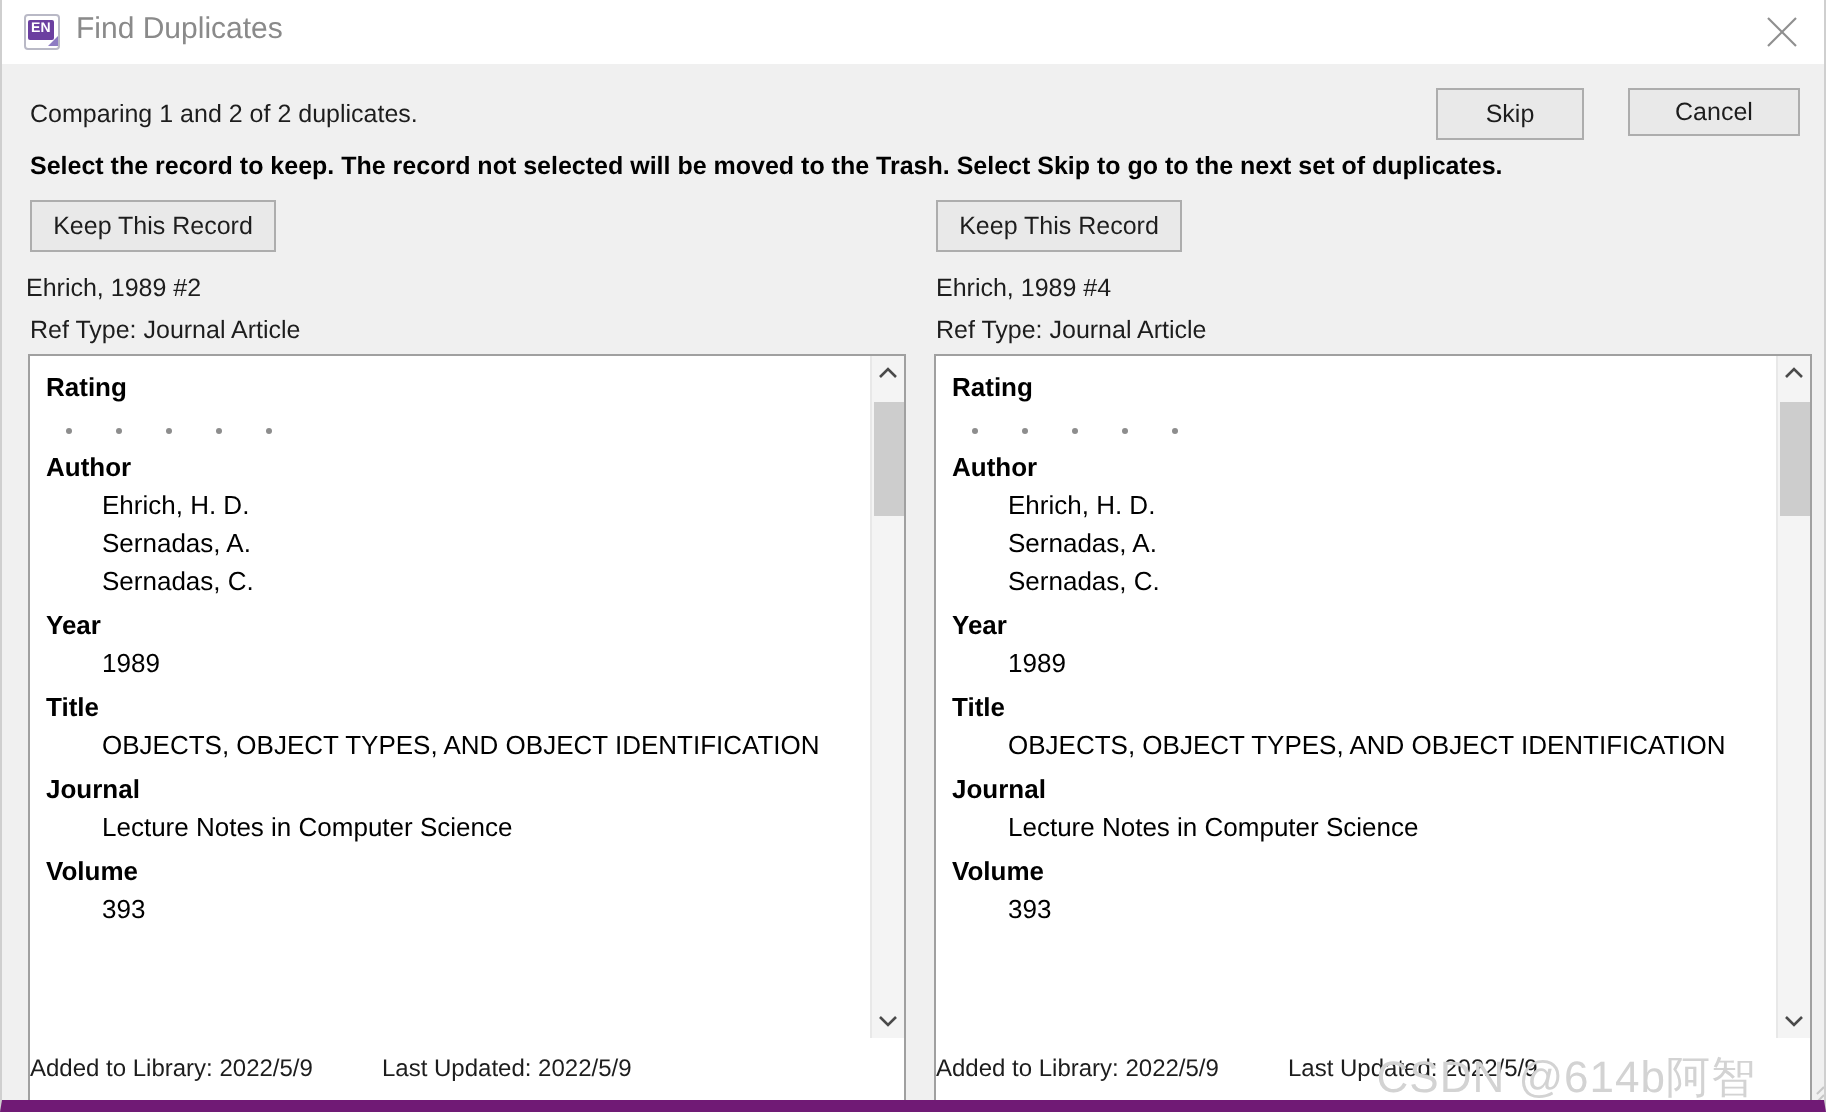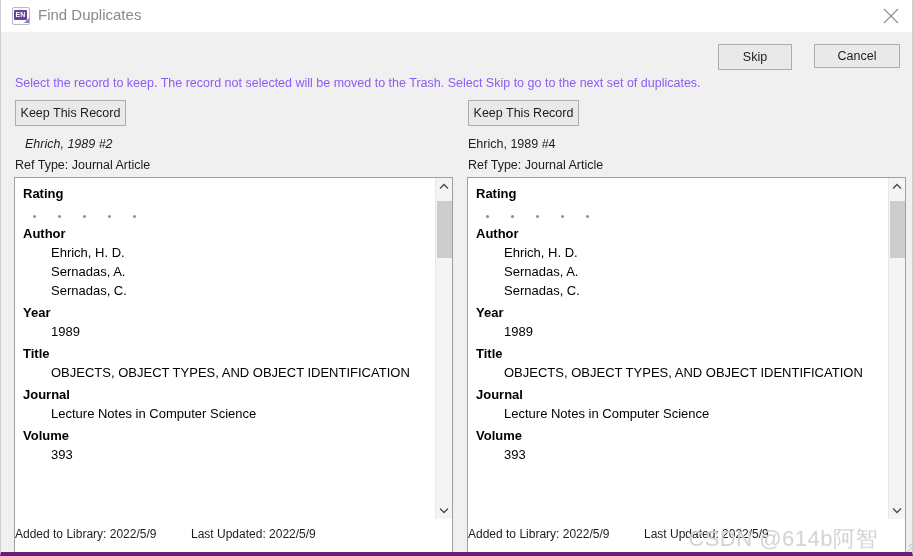--- a/index.html
+++ b/index.html
@@ -15,21 +15,21 @@
   }
 
   .window {
     position: relative;
     width: 913px;
     height: 556px;
     box-sizing: border-box;
     background: #f0f0f0;
     border-left: 1px solid #cfcfcf;
     border-right: 1px solid #cfcfcf;
-    border-bottom: 4px solid #701a75;
+    border-bottom: 6px solid #701a75;
     overflow: hidden;
   }
 
   
   .titlebar {
     position: absolute;
     left: 0; top: 0;
     width: 913px;
     height: 32px;
     background: #ffffff;
@@ -94,55 +94,56 @@
     position: absolute;
     left: 14px; top: 18px;
     font-size: 12.5px;
     color: #1d1d1d;
     white-space: nowrap;
   }
   .line2 {
     position: absolute;
     left: 14px; top: 44px;
     font-size: 12.5px;
-    color: #8b5cf6;
-    white-space: nowrap;
+    color: #000000;
+    white-space: nowrap;
+    font-weight: bold;
   }
 
   .btn {
     position: absolute;
     background: #e9e9e9;
     border: 1px solid #adadad;
     box-sizing: border-box;
     font-family: "Liberation Sans", sans-serif;
     font-size: 12.5px;
     color: #1d1d1d;
     text-align: center;
     cursor: default;
     padding: 0;
   }
   .btn-skip   { left: 717px; top: 12px; width: 74px; height: 26px; }
   .btn-cancel { left: 813px; top: 12px; width: 86px; height: 24px; }
 
   .btn-keep {
     top: 68px;
-    width: 111px;
+    width: 123px;
     height: 26px;
   }
   .btn-keep-left  { left: 14px; }
   .btn-keep-right { left: 467px; }
 
   
   .panel-head {
     position: absolute;
     font-size: 12.5px;
     color: #1d1d1d;
     white-space: nowrap;
   }
-  .rec-id-left  { left: 24px;  top: 105px; font-style: italic; }
+  .rec-id-left  { left: 12px;  top: 105px; }
   .rec-id-right { left: 467px; top: 105px; }
   .rec-type-left  { left: 14px;  top: 126px; }
   .rec-type-right { left: 467px; top: 126px; }
 
   .record-box {
     position: absolute;
     top: 145px;
     width: 439px;
     height: 431px;
     background: #ffffff;
@@ -287,20 +288,21 @@
     <div class="close-btn">
       <svg width="16" height="16" viewBox="0 0 16 16">
         <line x1="1" y1="1" x2="15" y2="15" stroke="#8f8f8f" stroke-width="1.1"></line>
         <line x1="15" y1="1" x2="1" y2="15" stroke="#8f8f8f" stroke-width="1.1"></line>
       </svg>
     </div>
   </div>
 
   <div class="body-area">
 
+    <div class="line1">Comparing 1 and 2 of 2 duplicates.</div>
     <div class="line2">Select the record to keep. The record not selected will be moved to the Trash. Select Skip to go to the next set of duplicates.</div>
 
     <button class="btn btn-skip">Skip</button>
     <button class="btn btn-cancel">Cancel</button>
 
     <button class="btn btn-keep btn-keep-left">Keep This Record</button>
     <div class="panel-head rec-id-left">Ehrich, 1989 #2</div>
     <div class="panel-head rec-type-left">Ref Type: Journal Article</div>
 
     <div class="record-box record-box-left">

